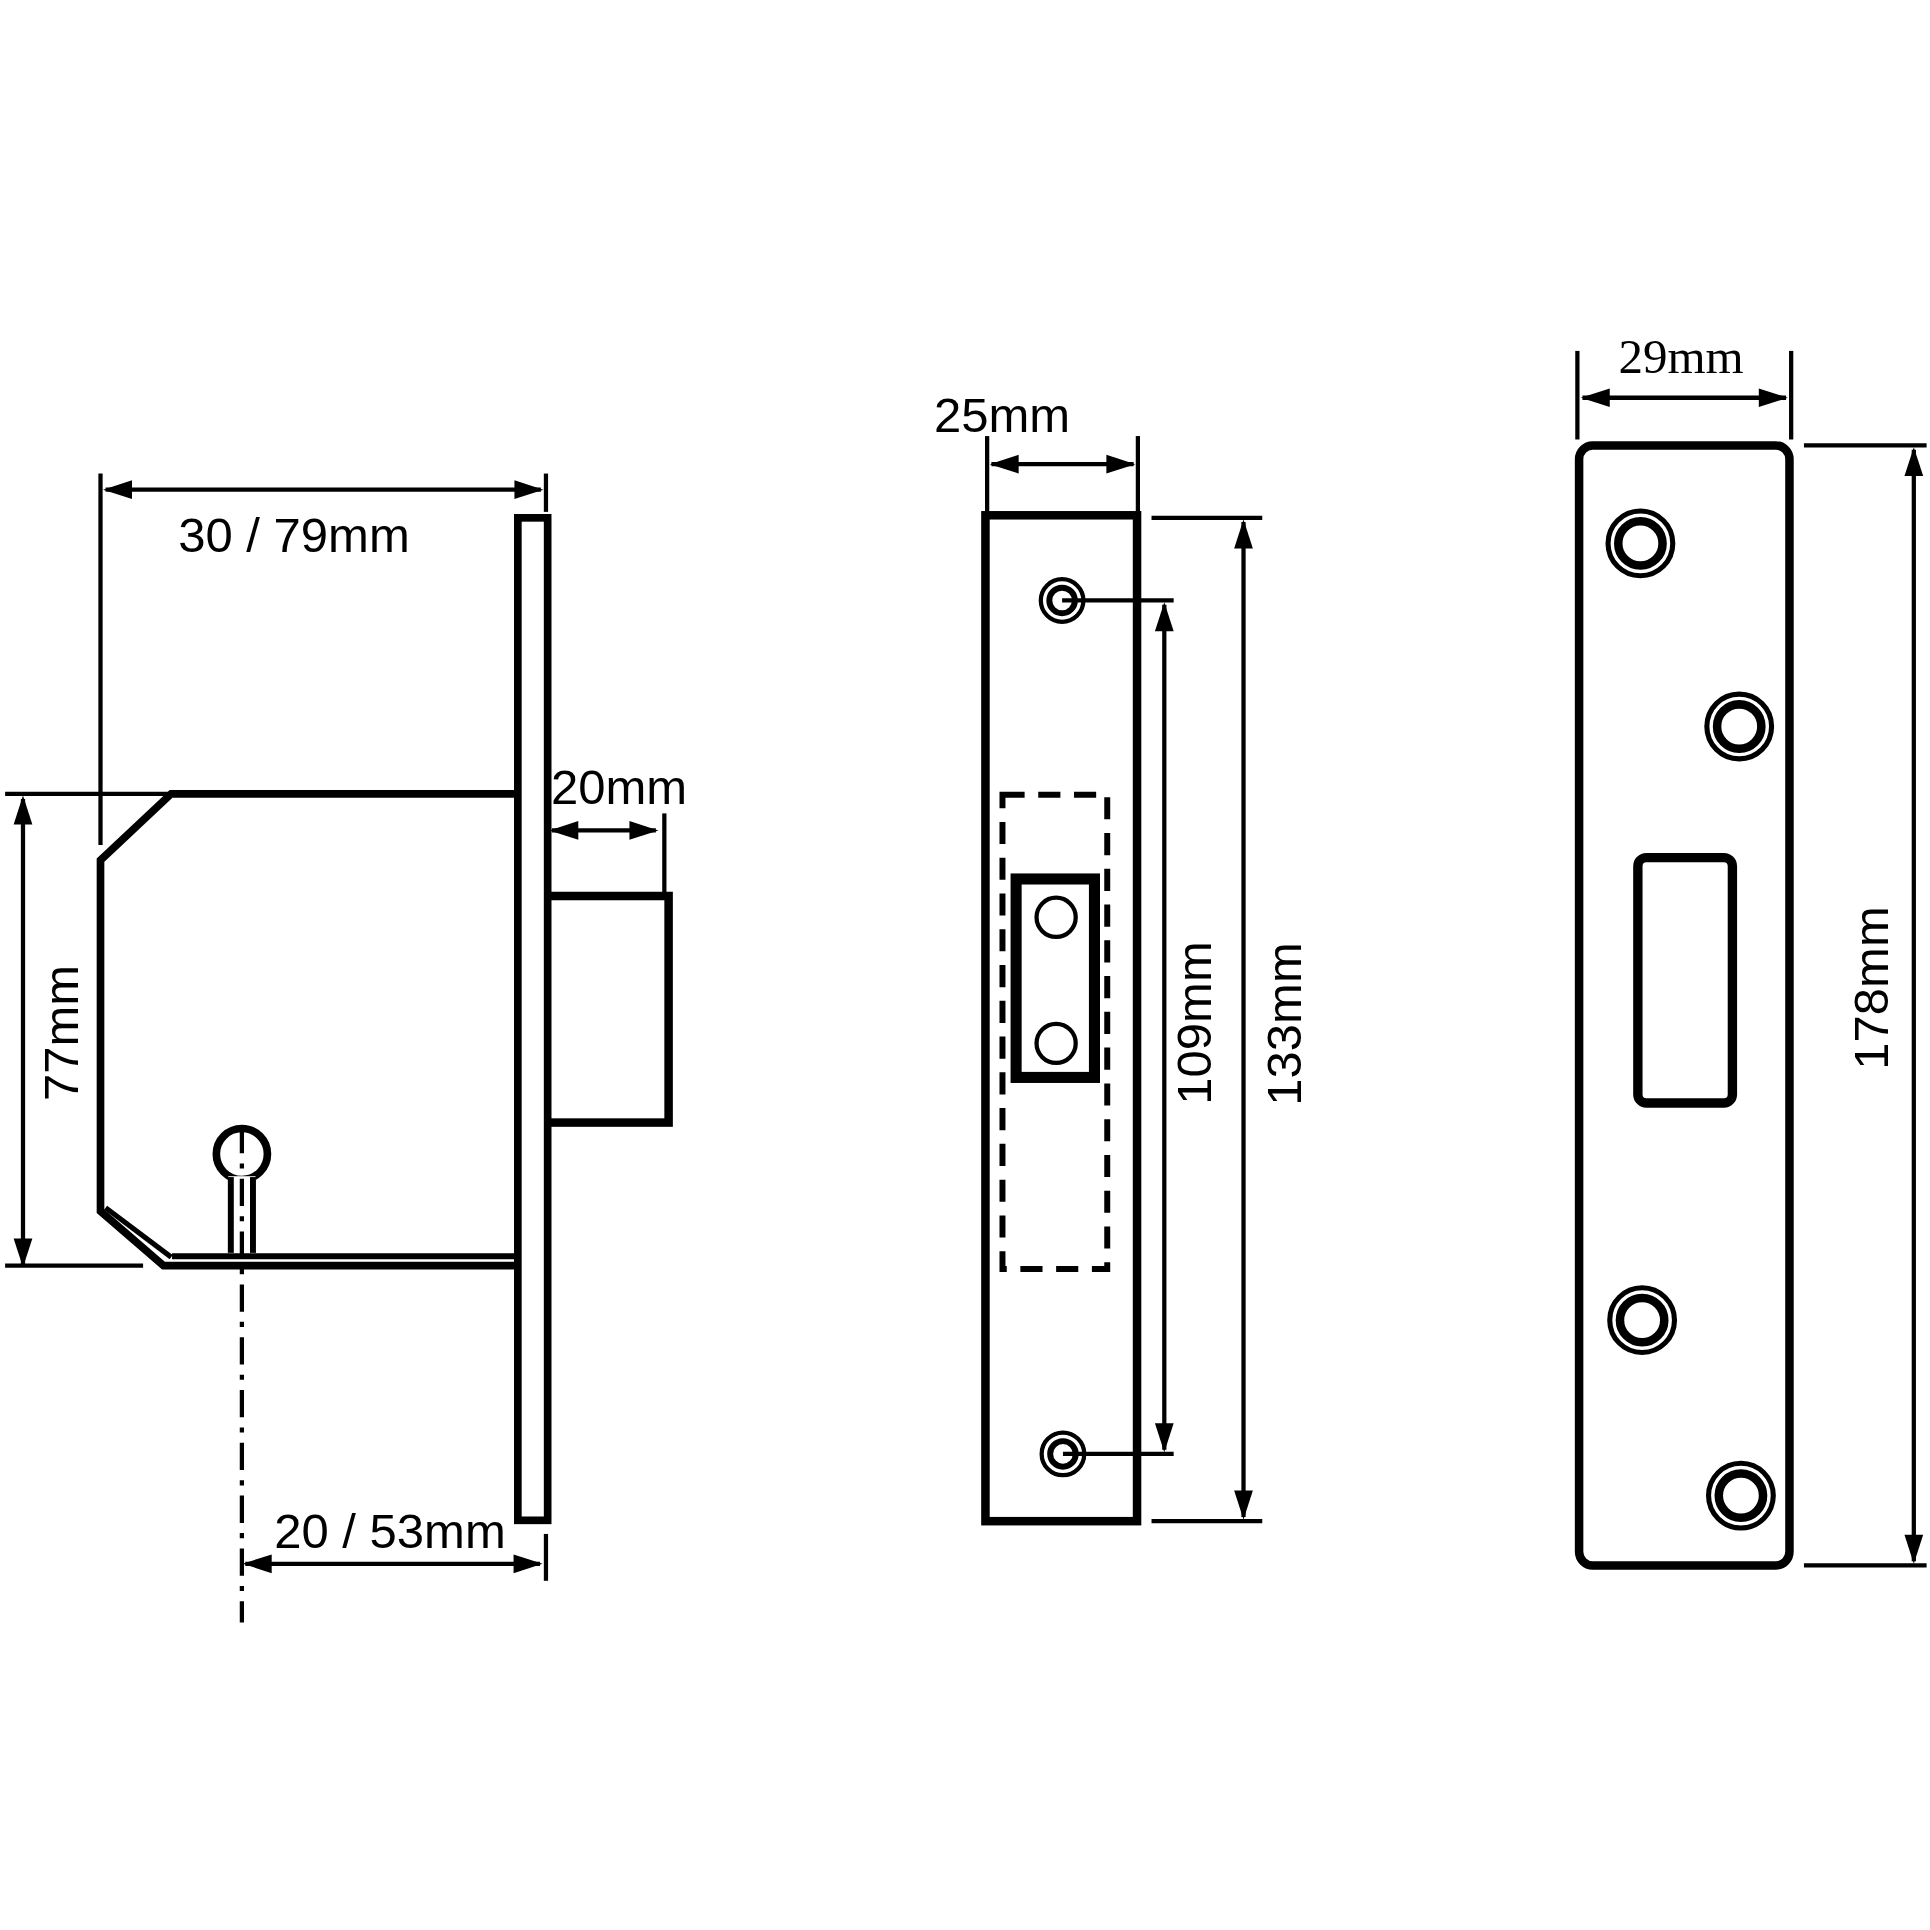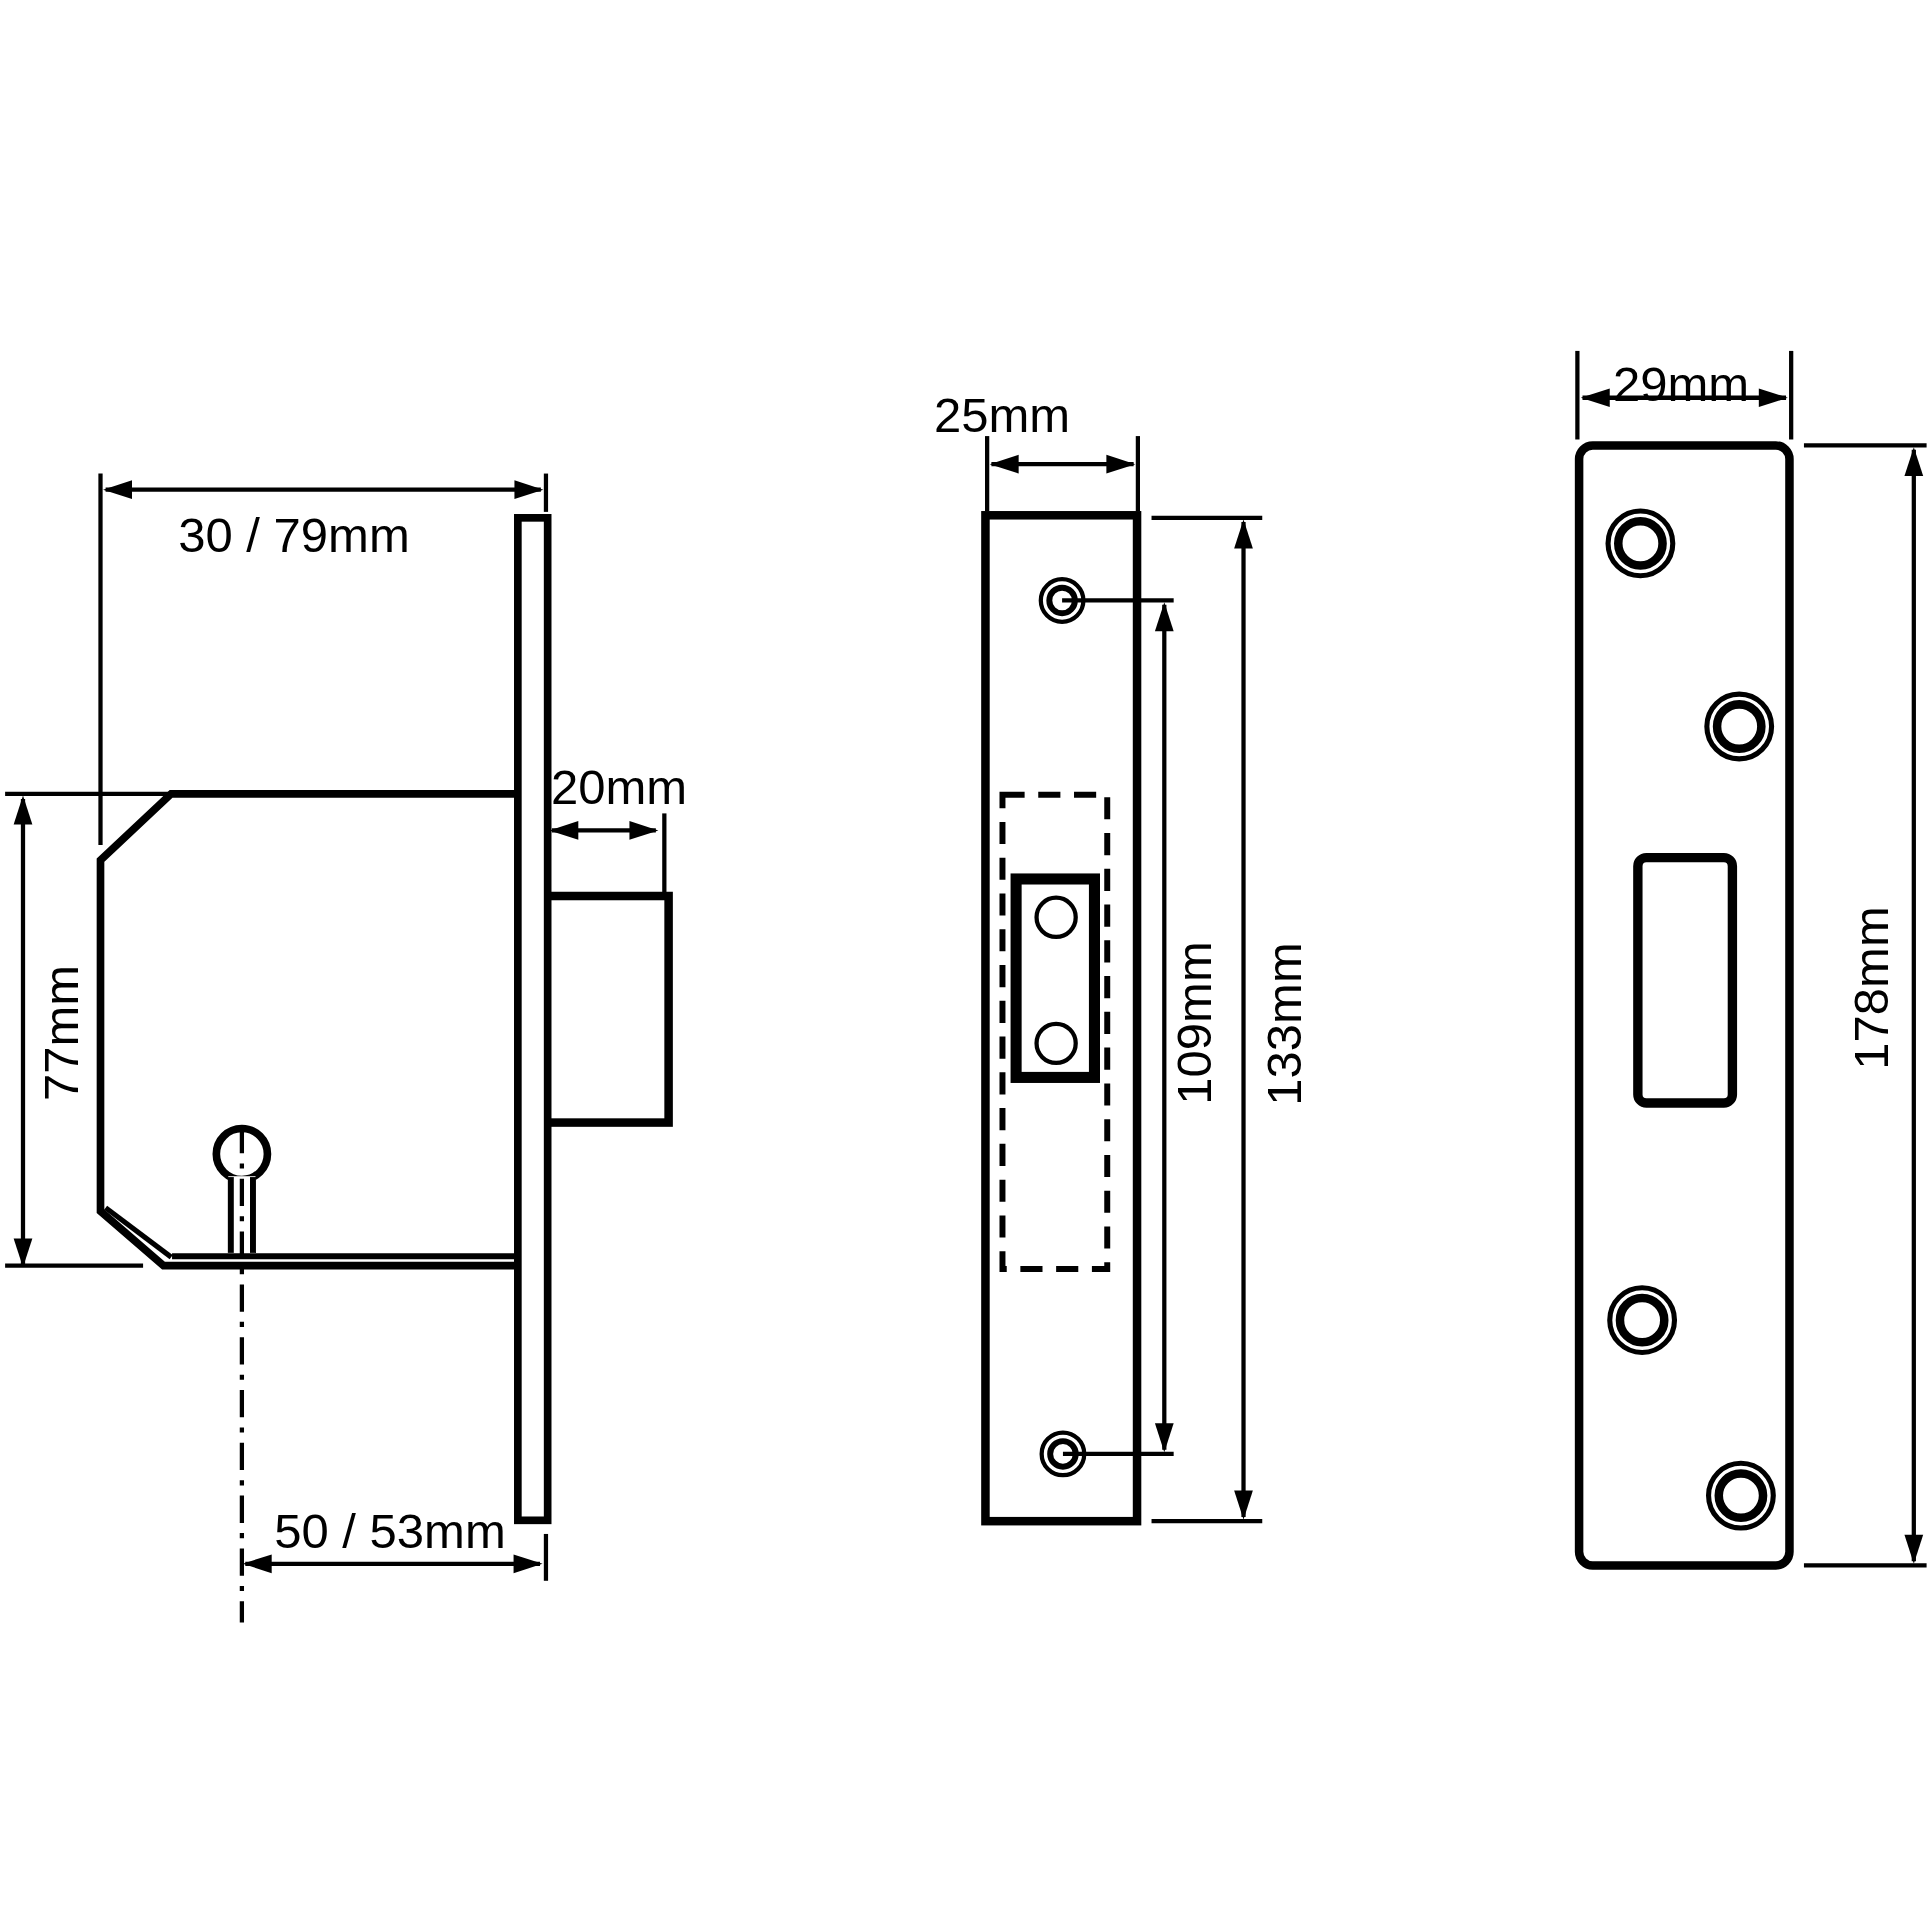--- a/index.html
+++ b/index.html
@@ -160,23 +160,23 @@
         <polygon points="2247,525 2236,559 2258,559" fill="#000" stroke="none"></polygon>
         <polygon points="2247,1836 2236,1802 2258,1802" fill="#000" stroke="none"></polygon>
       </g>
 
     </g>
   </svg>
 
   <div class="dim-label" style="left:294px;top:535px;">30 / 79mm</div>
   <div class="dim-label vert" style="left:61px;top:1033px;">77mm</div>
   <div class="dim-label" style="left:619px;top:787px;">20mm</div>
-  <div class="dim-label" style="left:390px;top:1531px;">50 / 53mm</div>
+  <div class="dim-label" style="left:390px;top:1531px;">20 / 53mm</div>
 
   <div class="dim-label" style="left:1002px;top:415px;">25mm</div>
   <div class="dim-label vert" style="left:1194px;top:1023px;">109mm</div>
   <div class="dim-label vert" style="left:1284px;top:1024px;">133mm</div>
 
-  <div class="dim-label" style="left:1681px;top:384px;">29mm</div>
+  <div class="dim-label" style="left:1681px;top:356px;font-family:Liberation Serif, serif;">29mm</div>
   <div class="dim-label vert" style="left:1871px;top:988px;">178mm</div>
 
 </div>
 
 
 </body></html>

